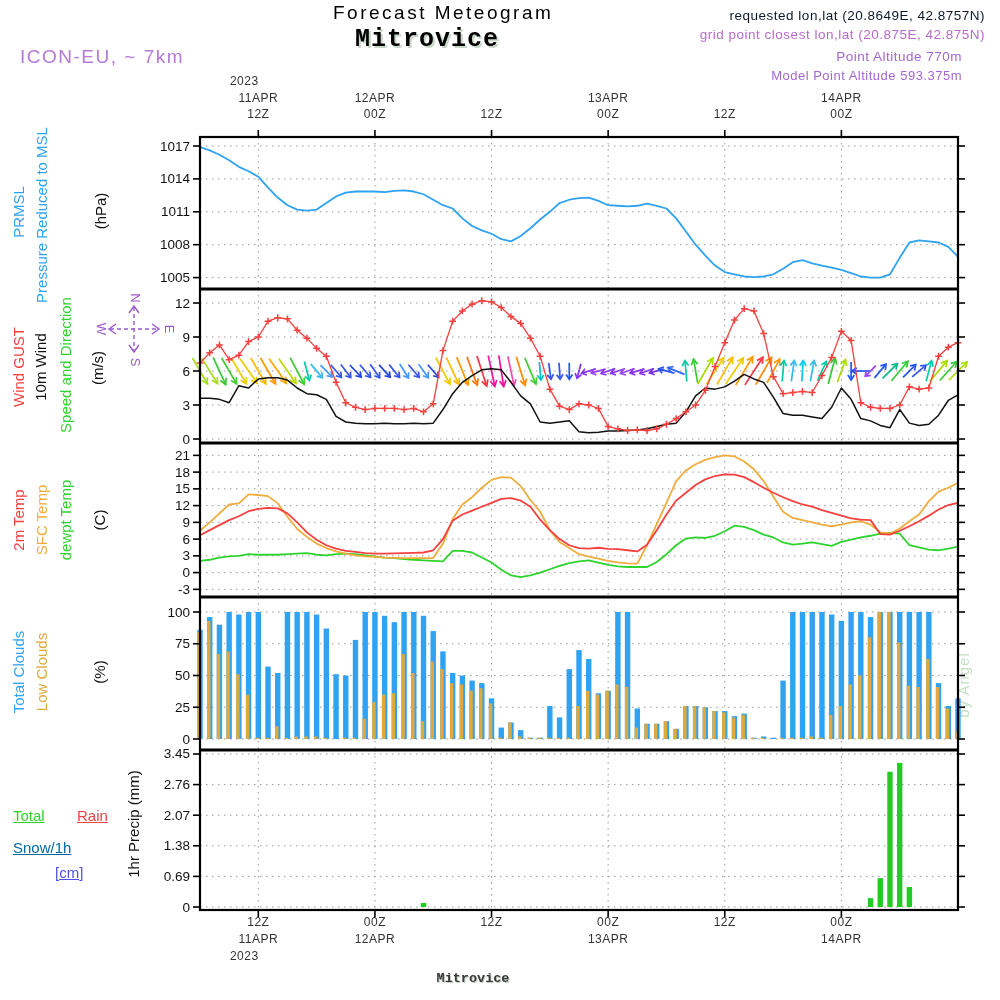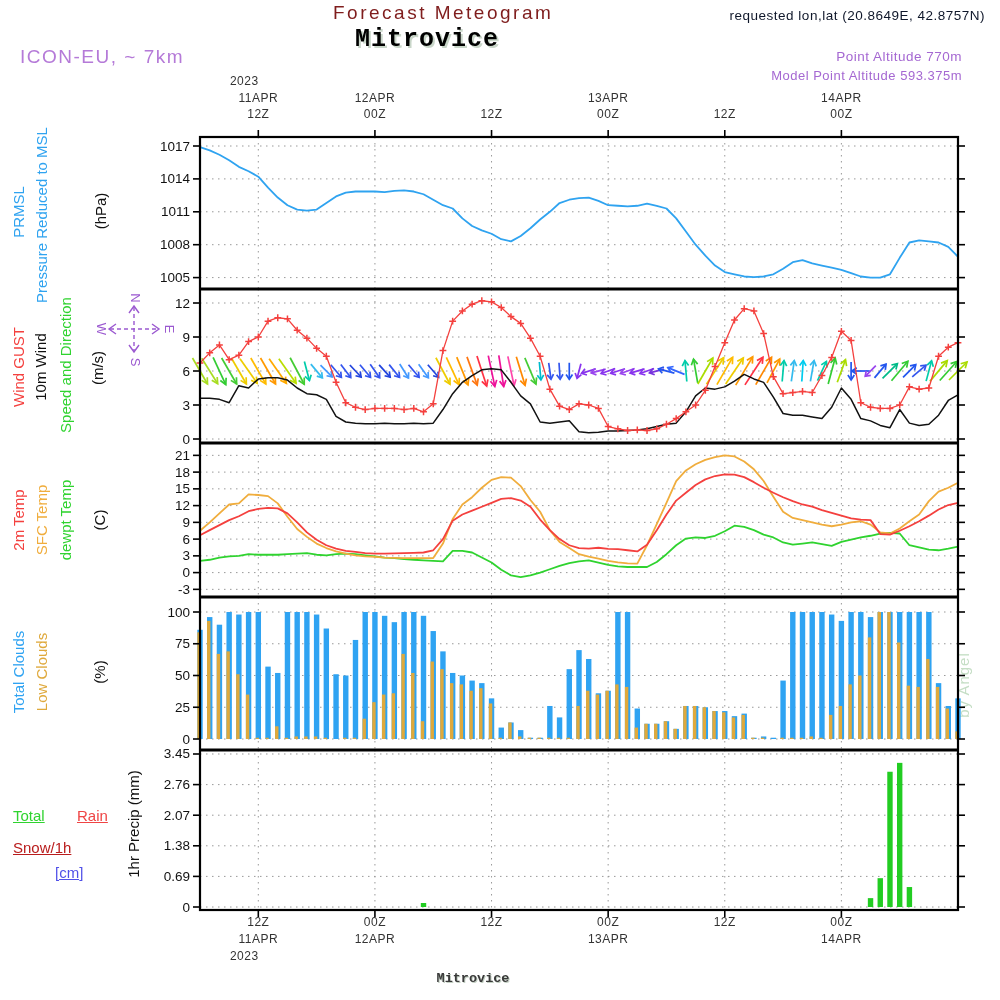--- a/index.html
+++ b/index.html
@@ -23,26 +23,27 @@
      font-family:"Liberation Mono",monospace;font-weight:bold;font-size:13.5px;
      text-shadow:1px 1px 0 #c2cfc2;}
   #by-angel{left:963px;top:685px;font-size:15px;letter-spacing:1px;}
   svg{position:absolute;left:0;top:0;}
 </style>
 </head>
 <body>
 
 <div class="page">
 
-  <div class="abs" id="hdr-watermark" style="color: #7f1d1d;">Forecast Meteogram</div>
+  <div class="abs" id="hdr-watermark" style="color: #000000;">Forecast Meteogram</div>
 
   <div class="abs" id="station-title" style="color: rgb(0, 0, 0);">Mitrovice</div>
 
   <div class="abs" id="req-line" style="color: #0f172a; margin-left: 41px;">requested lon,lat (20.8649E, 42.8757N)</div>
 
+  <div class="abs" id="grid-line" style="color: rgb(182, 108, 201);">grid point closest lon,lat (20.875E, 42.875N)</div>
 
   <div class="abs" id="alt-line" style="color: rgb(165, 104, 210);">Point Altitude 770m</div>
 
   <div class="abs" id="malt-line" style="color: rgb(165, 104, 210);">Model Point Altitude 593.375m</div>
 
   <div class="abs" id="model-name" style="color: rgb(181, 122, 216);">ICON-EU, ~ 7km</div>
 
   <div class="vlab" style="left: 18px; top: 212px; color: rgb(47, 163, 240);">PRMSL</div>
   <div class="vlab" style="left: 41px; top: 215px; color: rgb(47, 163, 240);">Pressure Reduced to MSL</div>
   <div class="vlab" style="left: 100px; top: 211px; color: rgb(17, 17, 17);">(hPa)</div>
@@ -56,21 +57,21 @@
   <div class="vlab" style="left: 41px; top: 520px; color: rgb(240, 173, 61);">SFC Temp</div>
   <div class="vlab" style="left: 65px; top: 520px; color: rgb(47, 211, 47);">dewpt Temp</div>
   <div class="vlab" style="left: 99px; top: 520px; color: rgb(17, 17, 17);">(C)</div>
 
   <div class="vlab" style="left: 18px; top: 672px; color: rgb(47, 163, 242);">Total Clouds</div>
   <div class="vlab" style="left: 41px; top: 672px; color: rgb(223, 169, 60);">Low Clouds</div>
   <div class="vlab" style="left: 99px; top: 672px; color: rgb(17, 17, 17);">(%)</div>
 
   <div class="hlab" style="left: 13px; top: 807px; color: rgb(47, 211, 47);">Total</div>
   <div class="hlab" style="left: 77px; top: 807px; color: #ef4444;">Rain</div>
-  <div class="hlab" style="left: 13px; top: 839px; color: #b91c1c;">Snow/1h</div>
+  <div class="hlab" style="left: 13px; top: 839px; color: #0369a1;">Snow/1h</div>
   <div class="hlab" style="left: 55px; top: 864px; color: rgb(80, 80, 232);">[cm]</div>
   <div class="vlab" style="left: 133px; top: 824px; color: rgb(17, 17, 17);">1hr Precip (mm)</div>
 
   <div class="vlab" id="by-angel" style="color: rgb(197, 222, 197);">by Angel</div>
 
   <div class="abs" id="bottom-station" style="color:#3a3a3a;">Mitrovice</div>
 
   <div id="top-axis">
       <div class="tlab" style="left: 244.308px; top: 74px; color: rgb(51, 51, 51);">2023</div>
       <div class="tlab" style="left: 258.308px; top: 91px; color: rgb(51, 51, 51);">11APR</div>

